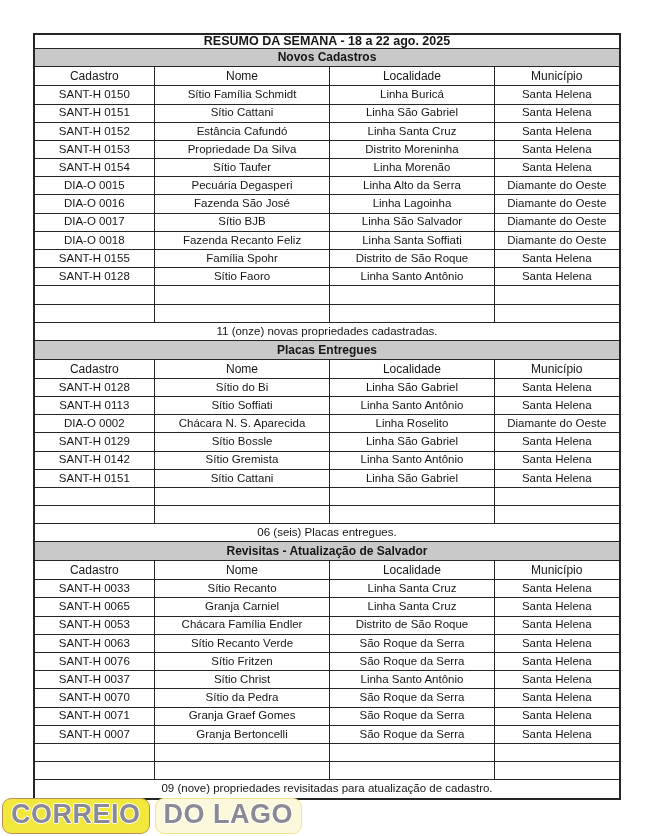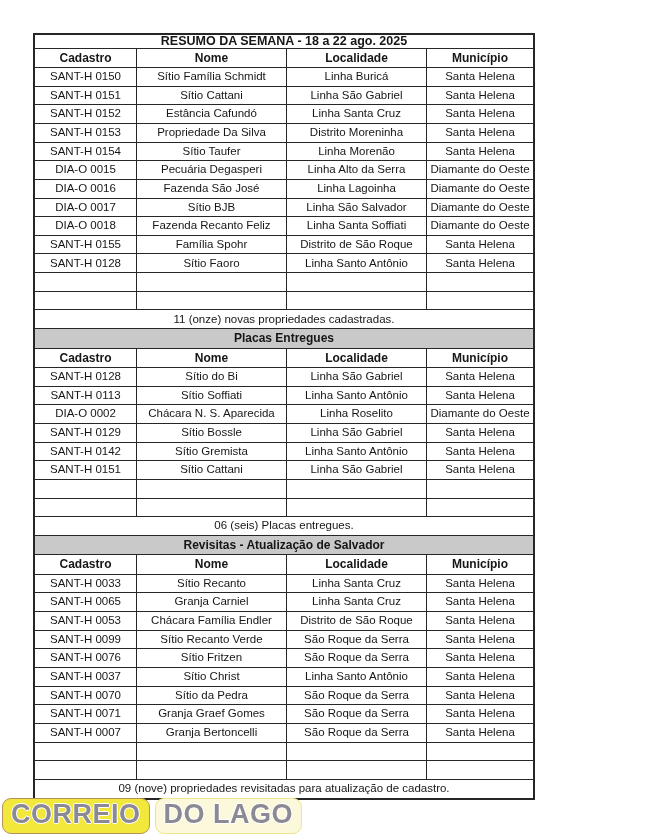--- a/index.html
+++ b/index.html
@@ -1,32 +1,32 @@
 <!DOCTYPE html>
 <html style="--band-bg: #c9c9c9; --border: #262626; --logo-text: #8b8a94; --logo-bg-bright: #f2e83c; --logo-bg-pale: #fcf8dc;"><head>
 <meta charset="utf-8">
 <style>
   html,body{margin:0;padding:0}
   body{
     width:650px;height:836px;position:relative;background:#ffffff;
     font-family:"Liberation Sans", sans-serif;overflow:hidden;
   }
   .doc-table{
-    position:absolute;left:33px;top:33px;width:502px;height:767px;
+    position:absolute;left:33px;top:33px;width:588px;height:767px;
     border-collapse:collapse;table-layout:fixed;
     border:2px solid var(--border,#1c1c1c);
   }
   .doc-table td,.doc-table th{
     border:1px solid var(--border,#2a2a2a);
     font-size:11.5px;line-height:1;text-align:center;vertical-align:middle;
     padding:0 2px;overflow:hidden;white-space:nowrap;color:#161616;font-weight:400;
   }
   .doc-table td.title{font-weight:700;font-size:12.5px}
   .doc-table td.band{font-weight:700;font-size:12px;background:var(--band-bg,#c9c9c9)}
-  .doc-table th{font-weight:700;font-size:12px}
+  .doc-table th{font-weight:400;font-size:12px}
   .doc-table td.summary{font-weight:400;font-size:11.5px}
   .logo{
     position:absolute;left:2px;top:798px;height:36px;
     display:flex;align-items:center;gap:5px;
     font-weight:700;font-size:27px;letter-spacing:0.5px;
     color:var(--logo-text,#8b8a94);
     text-align:center;
   }
   .logo-part{
     display:inline-block;padding:0px 8px 3px 8px;border-radius:9px;
@@ -45,20 +45,23 @@
       <col style="width: 28%;">
       <col style="width: 21.5%;">
     </colgroup>
   <thead>
     <tr>
       <td colspan="4" class="title">RESUMO DA SEMANA - 18 a 22 ago. 2025</td>
     </tr>
   </thead>
   <tbody>
       <tr>
+        <td class="band" colspan="4">Novos Cadastros</td>
+      </tr>
+      <tr>
         <th>Cadastro</th>
         <th>Nome</th>
         <th>Localidade</th>
         <th>Município</th>
       </tr>
       <tr>
         <td>SANT-H 0150</td>
         <td>Sítio Família Schmidt</td>
         <td>Linha Buricá</td>
         <td>Santa Helena</td>
@@ -219,21 +222,21 @@
         <td>Linha Santa Cruz</td>
         <td>Santa Helena</td>
       </tr>
       <tr>
         <td>SANT-H 0053</td>
         <td>Chácara Família Endler</td>
         <td>Distrito de São Roque</td>
         <td>Santa Helena</td>
       </tr>
       <tr>
-        <td>SANT-H 0099</td>
+        <td>SANT-H 0063</td>
         <td>Sítio Recanto Verde</td>
         <td>São Roque da Serra</td>
         <td>Santa Helena</td>
       </tr>
       <tr>
         <td>SANT-H 0076</td>
         <td>Sítio Fritzen</td>
         <td>São Roque da Serra</td>
         <td>Santa Helena</td>
       </tr>

